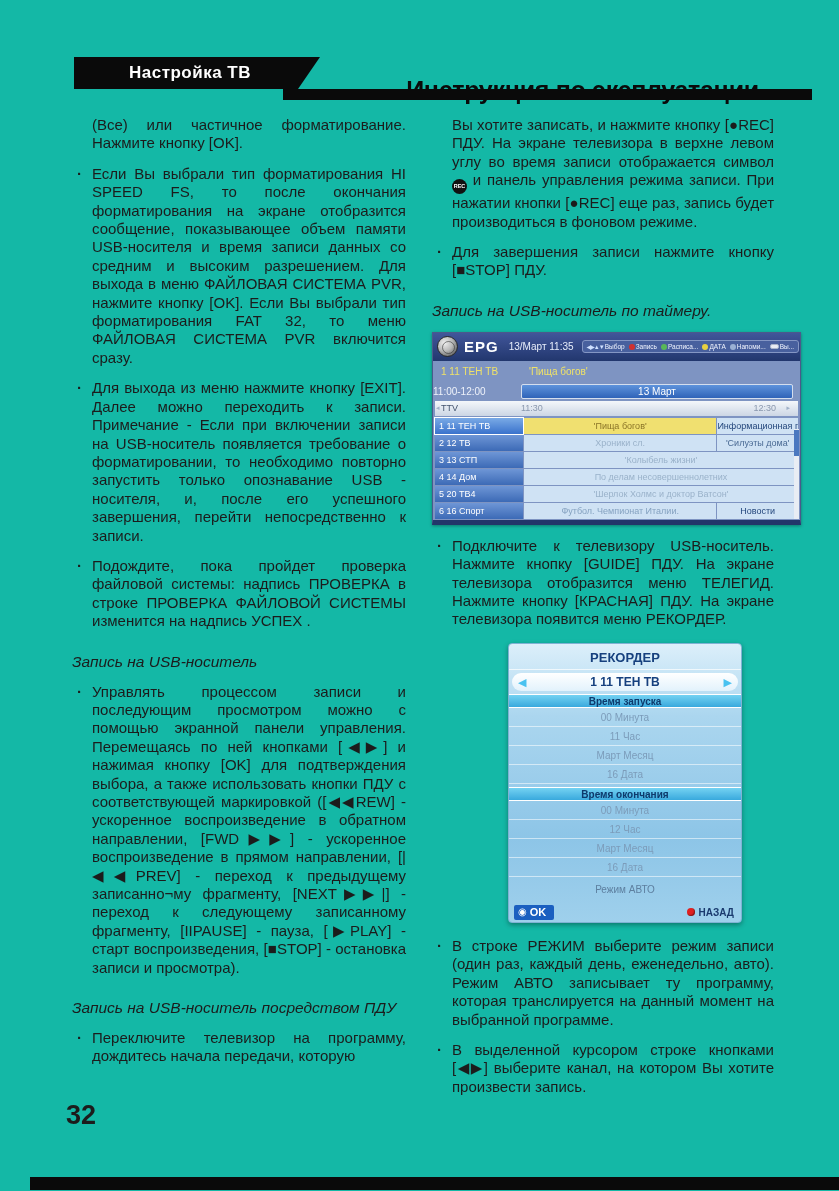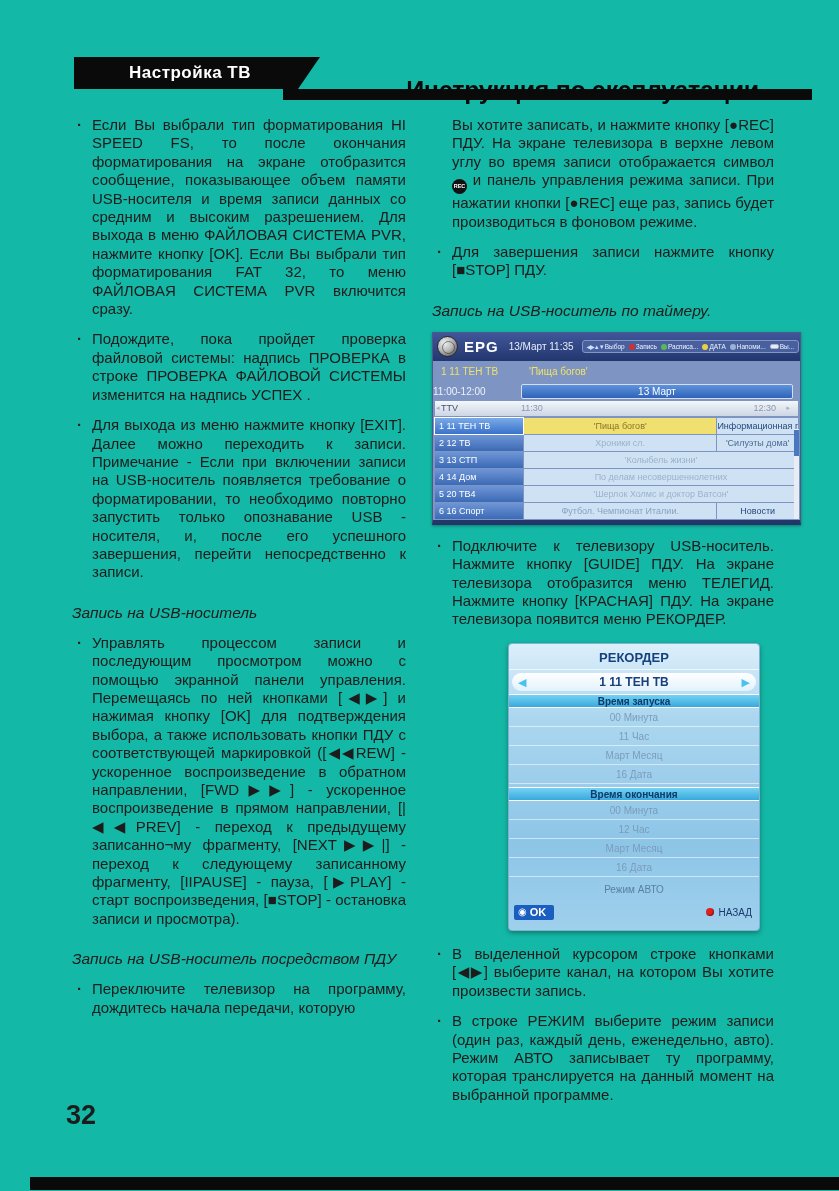--- a/index.html
+++ b/index.html
@@ -71,55 +71,56 @@
           white-space:nowrap; overflow:hidden; margin-left:1px; color:#4a6a94; }
   .cell.w1 { flex:0 0 53%; }
   .cell.yellow { background:#f0e070; color:#8a7428; }
   .cell.strong { color:#24477c; }
   .cell.faded { color:#9ab2ca; }
   .cell.dim { color:#85a2c0; }
   .epg-scroll { position:absolute; right:1px; top:96px; width:5px; bottom:1px; background:#e8edf4; }
   .epg-scroll .thumb { position:absolute; top:1px; left:0; width:5px; height:26px; background:#4a78c0; }
 
   
-  .rec { width:252px; margin:14px 0 14px 56px; background:linear-gradient(180deg,#dceffa,#abd6ef 26%,#8dc5e7 70%,#9fd0ec);
-         border:1px solid #7fb2d4; border-radius:4px; box-shadow:0 2px 5px rgba(0,0,0,.35); overflow:hidden; padding-bottom:8px; }
+  .rec { width:234px; margin:14px 0 14px 56px; background:linear-gradient(180deg,#dceffa,#abd6ef 26%,#8dc5e7 70%,#9fd0ec);
+         border:1px solid #7fb2d4; border-radius:4px; box-shadow:0 2px 5px rgba(0,0,0,.35); overflow:hidden; padding-bottom:0; }
   .rec-title { height:26px; line-height:28px; text-align:center; color:#16407e; font-weight:bold; font-size:13px;
                border-bottom:1px solid rgba(255,255,255,.7); }
   .rec-chbar { position:relative; margin:3px 3px 0 3px; height:18px; background:linear-gradient(#ffffff,#e2f2fc);
                border-radius:9px; text-align:center; color:#16407e; font-weight:bold; font-size:12px; line-height:18px; }
   .rec-chbar .arr { position:absolute; top:0; color:#49c2f0; font-size:11px; font-weight:normal; }
   .rec-chbar .arr.l { left:6px; } .rec-chbar .arr.r { right:6px; }
   .rec-sec { margin-top:3px; height:14px; line-height:14px; text-align:center; font-size:10px; font-weight:bold;
              color:#0e3a6c; background:linear-gradient(#74d2f2,#39a9dd); border-top:1px solid #fff; border-bottom:1px solid #fff; }
   .rec-item { height:19px; line-height:19px; text-align:center; font-size:10px; color:#7c9cba;
               border-bottom:1px solid rgba(255,255,255,.55); }
   .rec-item.mode { color:#5d7f9f; height:24px; line-height:26px; border-bottom:none; }
   .rec-foot { display:flex; justify-content:space-between; align-items:center; padding:4px 7px 2px 5px; }
   .ok-btn { background:#1a5fc0; color:#fff; font-size:11px; font-weight:bold; border-radius:2px;
             padding:1px 8px 2px 4px; display:inline-flex; align-items:center; gap:3px; }
   .ok-btn .ok-ic { font-size:10px; font-weight:normal; }
-  .rec-back { display:inline-flex; align-items:center; gap:4px; color:#1a3a6e; font-size:10px; font-weight:normal; }
+  .rec-back { display:inline-flex; align-items:center; gap:4px; color:#1a3a6e; font-size:10px; font-weight:bold; }
   .rec-back .dot.red { width:8px; height:8px; background:#e02020; box-shadow:inset -1px -1px 1px rgba(0,0,0,.4); }
 </style>
 </head>
 <body>
 
 <div class="page">
 
   <div class="hdr-left">
     <span>Настройка ТВ</span>
   </div>
   <div class="hdr-title">Инструкция по эксплуатации</div>
   <div class="hdr-strip"></div>
 
   <div class="col col-left">
+    <p class="para">(Все) или частичное форматирование. Нажмите кнопку [OK].</p>
     <p class="para bullet">Если Вы выбрали тип форматирования HI SPEED FS, то после окончания форматирования на экране отобразится сообщение, показывающее объем памяти USB-носителя и время записи данных со средним и высоким разрешением. Для выхода в меню ФАЙЛОВАЯ СИСТЕМА PVR, нажмите кнопку [OK]. Если Вы выбрали тип форматирования FAT 32, то меню ФАЙЛОВАЯ СИСТЕМА PVR включится сразу.</p>
+    <p class="para bullet">Для выхода из меню нажмите кнопку [EXIT]. Далее можно переходить к записи. Примечание - Если при включении записи на USB-носитель появляется требование о форматировании, то необходимо повторно запустить только опознавание USB - носителя, и, после его успешного завершения, перейти непосредственно к записи.</p>
     <p class="para bullet">Подождите, пока пройдет проверка файловой системы: надпись ПРОВЕРКА в строке ПРОВЕРКА ФАЙЛОВОЙ СИСТЕМЫ изменится на надпись УСПЕХ .</p>
-    <p class="para bullet">Для выхода из меню нажмите кнопку [EXIT]. Далее можно переходить к записи. Примечание - Если при включении записи на USB-носитель появляется требование о форматировании, то необходимо повторно запустить только опознавание USB - носителя, и, после его успешного завершения, перейти непосредственно к записи.</p>
     <h3 class="subhead">Запись на USB-носитель</h3>
     <p class="para bullet">Управлять процессом записи и последующим просмотром можно с помощью экранной панели управления. Перемещаясь по ней кнопками [◀▶] и нажимая кнопку [OK] для подтверждения выбора, а также использовать кнопки ПДУ с соответствующей маркировкой ([◀◀REW] - ускоренное воспроизведение в обратном направлении, [FWD▶▶] - ускоренное воспроизведение в прямом направлении, [|◀◀PREV] - переход к предыдущему записанно¬му фрагменту, [NEXT▶▶|] - переход к следующему записанному фрагменту, [IIPAUSE] - пауза, [▶PLAY] - старт воспроизведения, [■STOP] - остановка записи и просмотра).</p>
     <h3 class="subhead">Запись на USB-носитель посредством ПДУ</h3>
     <p class="para bullet">Переключите телевизор на программу, дождитесь начала передачи, которую</p>
   </div>
 
   <div class="col col-right">
     <p class="para"><span>Вы хотите записать, и нажмите кнопку [●REC] ПДУ. На экране телевизора в верхне левом углу во время записи отображается символ</span>
       <span class="rec-badge">REC</span>
       <span>и панель управления режима записи. При нажатии кнопки [●REC] еще раз, запись будет производиться в фоновом режиме.</span></p>
@@ -232,20 +233,20 @@
             <span class="ok-ic">◉</span>
             <span>OK</span>
           </span>
         <span class="rec-back">
             <span class="dot red"></span>
             <span>НАЗАД</span>
           </span>
       </div>
     </div>
 
+    <p class="para bullet">В строке РЕЖИМ выберите режим записи (один раз, каждый день, еженедельно, авто). Режим АВТО записывает ту программу, которая транслируется на данный момент на выбранной программе.</p>
     <p class="para bullet">В выделенной курсором строке кнопками [◀▶] выберите канал, на котором Вы хотите произвести запись.</p>
-    <p class="para bullet">В строке РЕЖИМ выберите режим записи (один раз, каждый день, еженедельно, авто). Режим АВТО записывает ту программу, которая транслируется на данный момент на выбранной программе.</p>
   </div>
 
   <div class="pagenum">32</div>
   <div class="footer-bar"></div>
 
 </div>
 
 </body></html>

